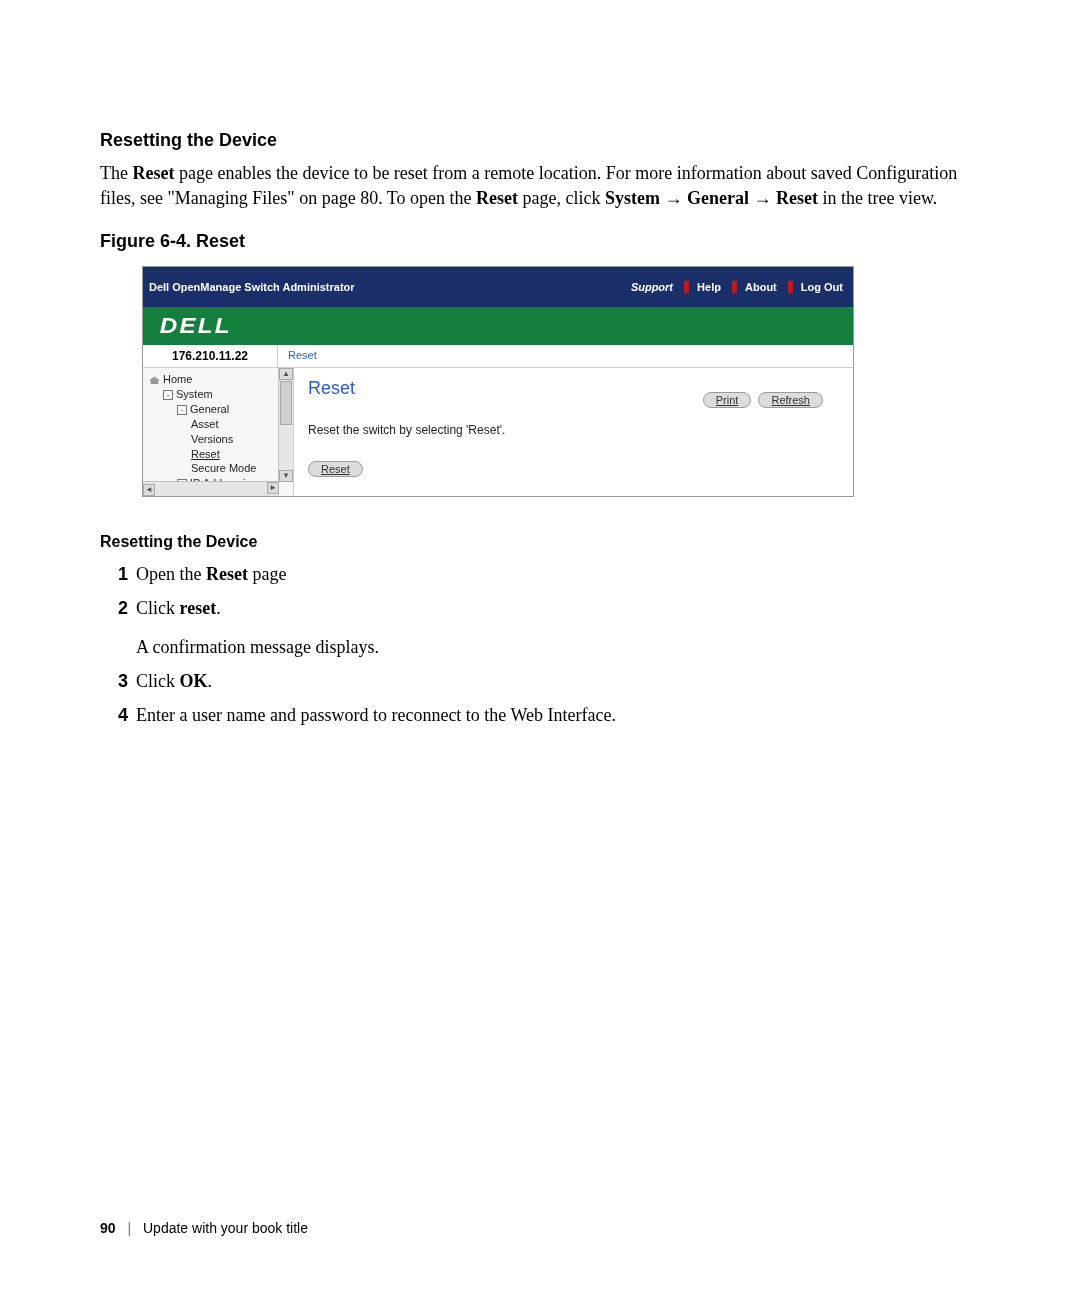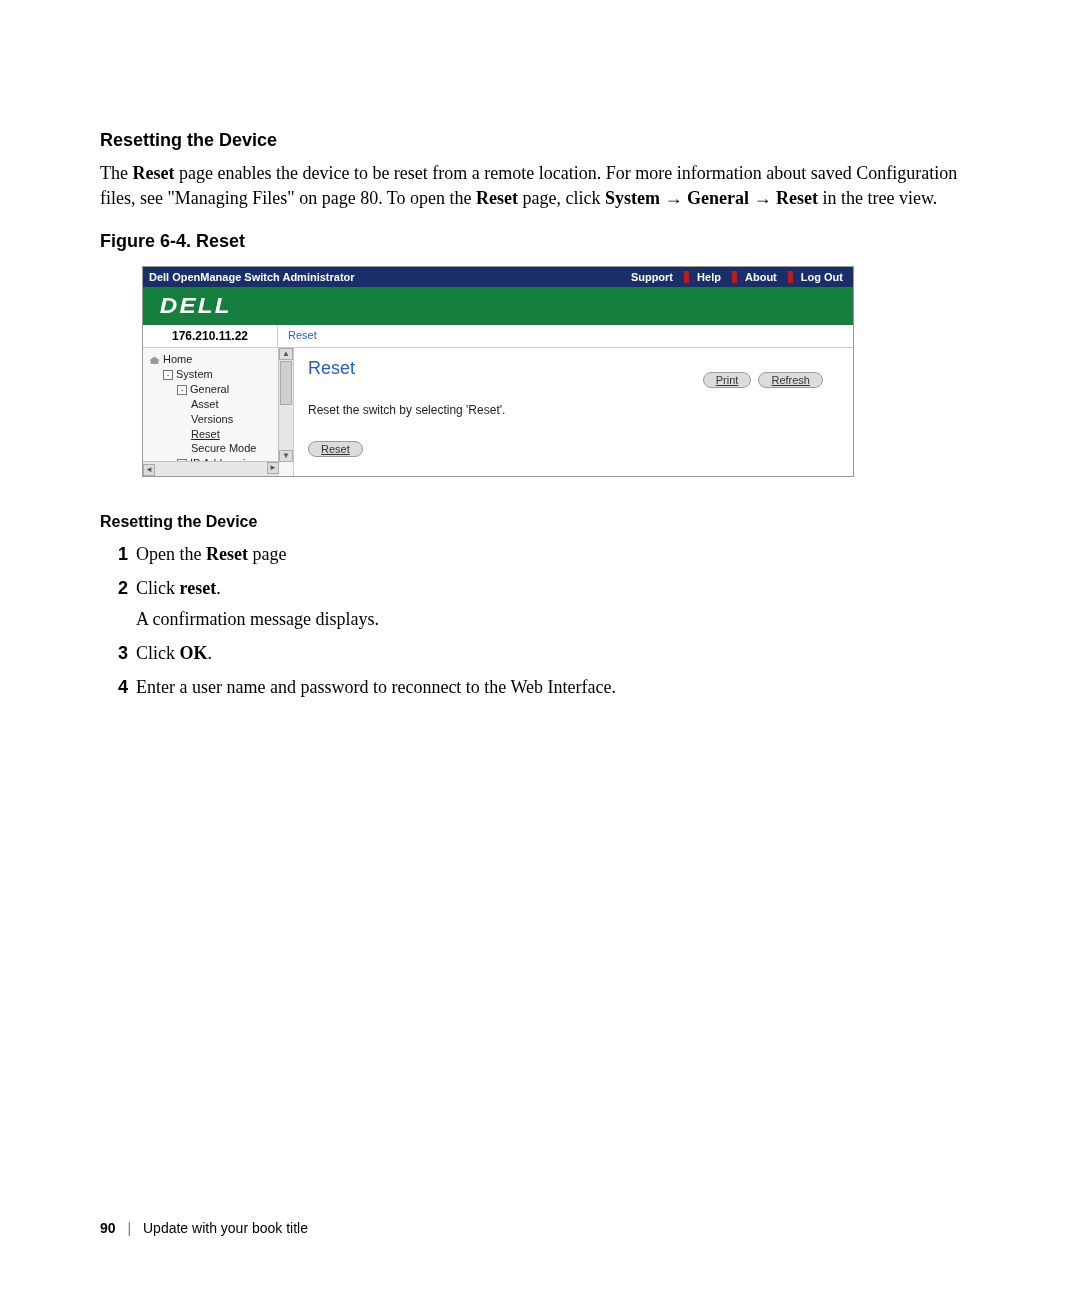--- a/index.html
+++ b/index.html
@@ -44,32 +44,33 @@
     font-family: Arial, Helvetica, sans-serif;
     font-size: 11px;
     background: #fff;
   }
   .titlebar {
     background: #1a2f6a;
     color: #fff;
     display: flex;
     justify-content: space-between;
     align-items: center;
-    padding: 4px 6px;
+    padding: 14px 6px;
     font-weight: bold;
     font-size: 11px;
   }
   .titlebar-right span {
     margin: 0 4px;
     border-left: 5px solid #b91c1c;
     padding-left: 8px;
   }
   .titlebar-right span:first-child {
     border-left: none;
     padding-left: 0;
+    font-style: italic;
   }
   .logo-band {
     background: #15803d;
     height: 38px;
     display: flex;
     align-items: center;
     padding-left: 20px;
   }
   .logo-text {
     color: #fff;
@@ -211,21 +212,21 @@
   .steps li::before {
     content: counter(step);
     font-family: Arial, Helvetica, sans-serif;
     font-weight: bold;
     width: 28px;
     flex-shrink: 0;
     text-align: right;
     margin-right: 8px;
   }
   .step-body { flex: 1; }
-  .step-body .sub { display:block; margin-top:4px; }
+  .step-body .sub { display:block; margin-top:12px; }
   .footer {
     position: absolute;
     bottom: 60px;
     left: 100px;
     font-family: Arial, Helvetica, sans-serif;
     font-size: 14px;
   }
   .footer .pagenum { font-weight: bold; }
   .footer .sep { margin: 0 8px; color:#777; }
 </style>

